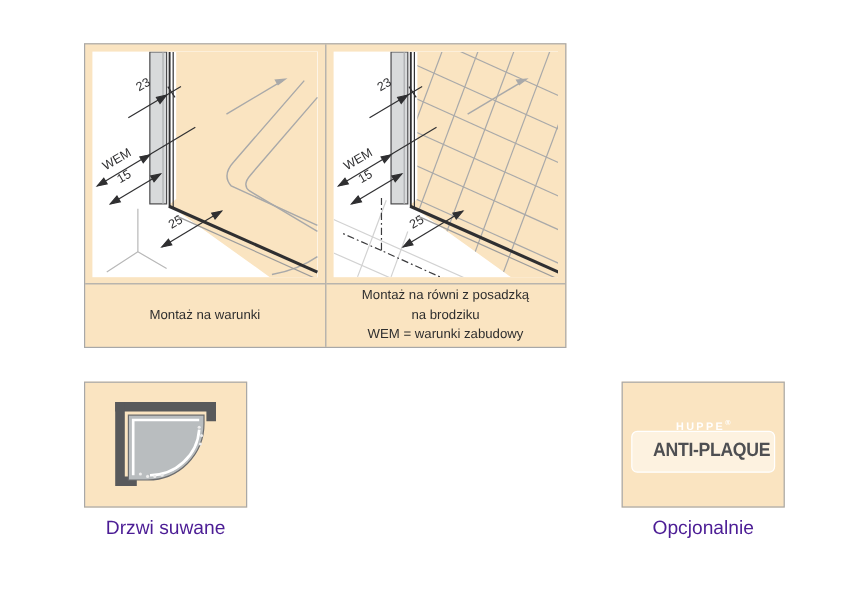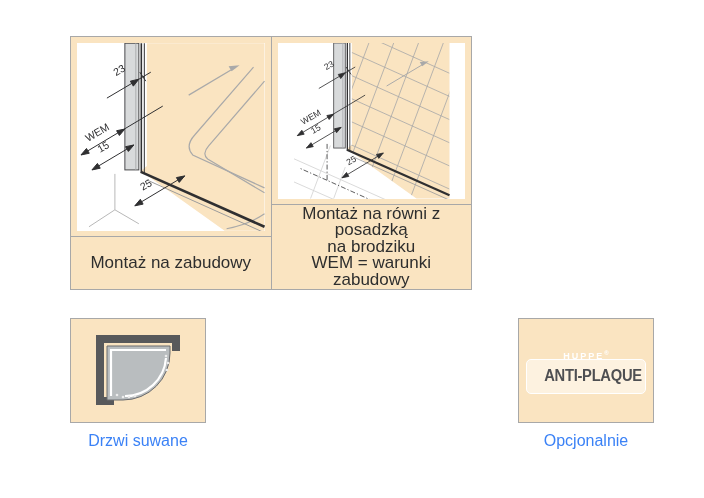--- a/index.html
+++ b/index.html
@@ -12,30 +12,30 @@
     position:absolute;left:70px;top:36px;width:402px;height:254px;
     border:1px solid #a8a8a8;background:#fae4c1;display:flex;box-sizing:border-box;
   }
   .panel{flex:1;display:flex;flex-direction:column;box-sizing:border-box;min-width:0}
   .panel + .panel{border-left:1px solid #a8a8a8}
   .panel-img{margin:6px 6px 0 6px;height:188px;background:#ffffff;overflow:hidden}
   svg.draw{display:block;width:100%;height:100%}
   .panel-caption{
     margin-top:5px;border-top:1px solid #a8a8a8;flex:1;
     display:flex;flex-direction:column;justify-content:center;
-    text-align:center;font-size:17px;line-height:16.5px;color:#2e2e2e;padding:1px 2px;
+    text-align:center;font-size:11px;line-height:16.5px;color:#2e2e2e;padding:1px 2px;
   }
   
   .features{position:absolute;left:70px;top:318px;width:584px;display:flex;justify-content:space-between}
   .feature{width:136px;display:flex;flex-direction:column;align-items:center}
   .feature-box{
     width:136px;height:105px;background:#fae4c1;border:1px solid #a8a8a8;box-sizing:border-box;
     display:flex;align-items:center;justify-content:center;position:relative;
   }
-  .feature-label{margin-top:7px;font-size:16px;line-height:21px;color:#3b82f6;text-align:center;width:154px}
+  .feature-label{margin-top:7px;font-size:16px;line-height:21px;color:#4c1d95;text-align:center;width:154px}
   
   .ap-wrap{display:flex;flex-direction:column;align-items:center}
   .ap-brand{color:#ffffff;font-weight:bold;font-size:9px;letter-spacing:2px;height:11px;line-height:11px;white-space:nowrap}
   .ap-brand sup{font-size:6px;letter-spacing:0}
   .ap-pill{
     width:118px;height:33px;background:rgba(255,255,255,0.5);border:1px solid #ffffff;border-radius:5px;
     display:flex;align-items:center;justify-content:center;gap:14px;
   }
   .ap-text{font-weight:bold;font-size:16px;color:#4e4f52;letter-spacing:-0.3px;transform:scaleX(0.92);white-space:nowrap}
   
@@ -90,21 +90,21 @@
         </g>
         <g>
           <text class="dim" transform="translate(39,33) rotate(-30)">23</text>
           <text class="dim" transform="translate(11,99) rotate(-30)">WEM</text>
           <text class="dim" transform="translate(23,110) rotate(-30)">15</text>
           <text class="dim" transform="translate(66,148) rotate(-30)">25</text>
         </g>
       </svg>
     </div>
     <div class="panel-caption">
-      <div>Montaż na zabudowy</div>
+      <div>Montaż na warunki</div>
     </div>
   </div>
 
   <div class="panel">
     <div class="panel-img">
       <svg class="draw" viewBox="0 0 188 188">
         <defs>
           <clipPath id="floorClip">
             <polygon points="70,0 188,0 188,188 148,188 64,128 70,123"></polygon>
           </clipPath>

